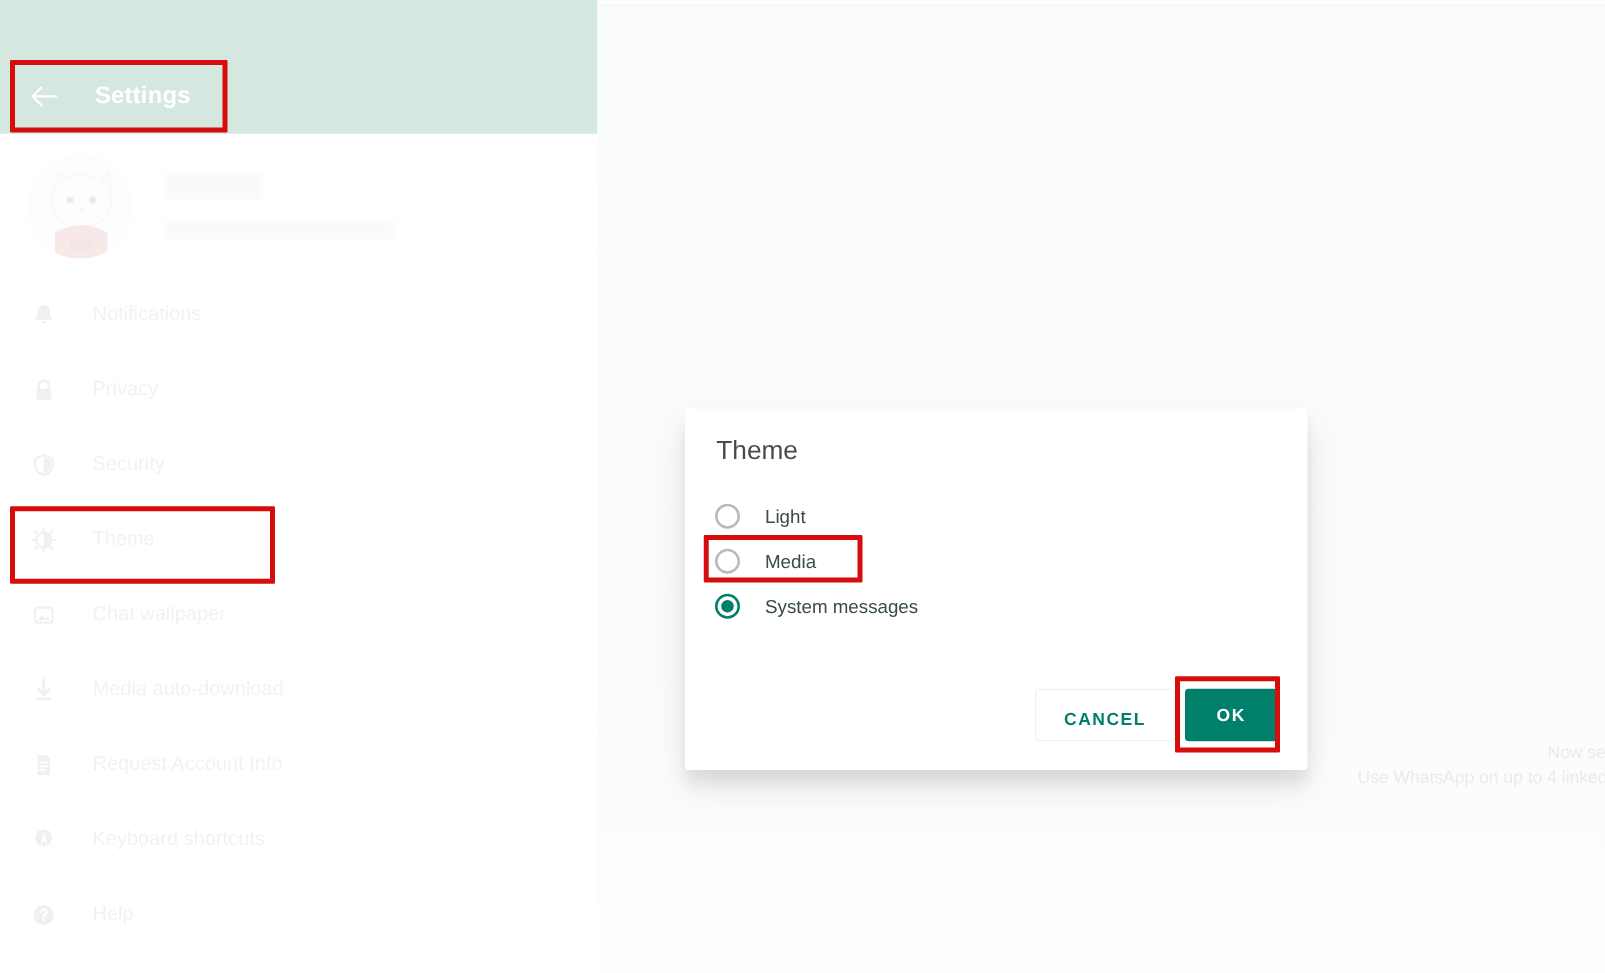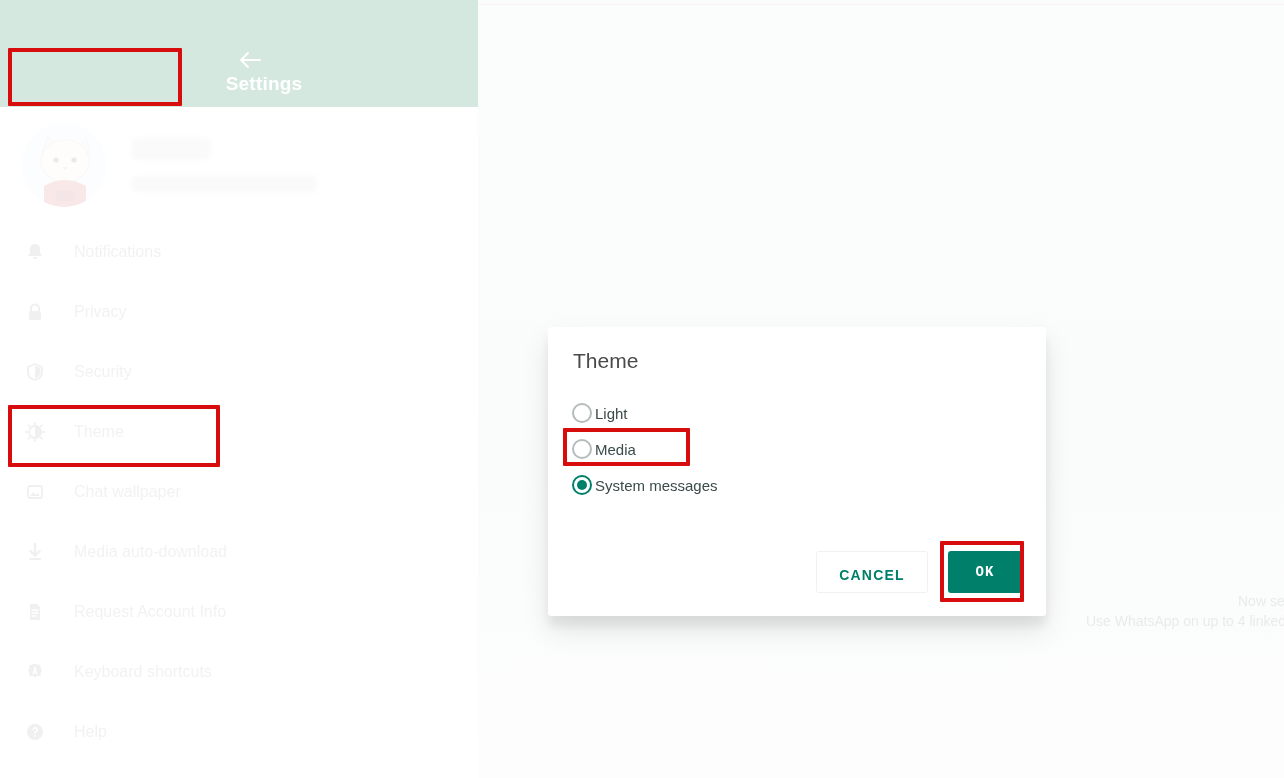--- a/index.html
+++ b/index.html
@@ -60,21 +60,20 @@
     width: 478px; height: 107px;
     background: #d4e8e0;
   }
   .sidebar-header-inner {
     position: absolute;
     left: 0; bottom: 0;
     width: 100%; height: 60px;
     display: flex;
     align-items: center;
     padding-left: 22px;
-    flex-direction: column;
   }
   .back-arrow {
     width: 26px; height: 26px;
     display: flex; align-items: center; justify-content: center;
     color: #ffffff;
     flex: 0 0 auto;
   }
   .back-arrow svg { display: block; }
   .header-title {
     margin-left: 28px;
@@ -196,21 +195,21 @@
   }
   .radio-inner {
     width: 10px; height: 10px;
     border-radius: 50%;
     background: transparent;
   }
   .radio-row.checked .radio-inner {
     background: #00806a;
   }
   .radio-label {
-    margin-left: 3px;
+    margin-left: 20px;
     font-size: 15px;
     color: #3b4a4a;
   }
 
   .dialog-actions {
     position: absolute;
     right: 24px; bottom: 23px;
     display: flex;
     align-items: center;
   }
@@ -224,30 +223,30 @@
     color: #00806a;
     font-size: 14px;
     font-weight: bold;
     letter-spacing: 1.2px;
     font-family: "Liberation Sans", sans-serif;
     cursor: pointer;
   }
   .btn-ok {
     height: 42px;
     min-width: 74px;
-    margin-left: 20px;
+    margin-left: 8px;
     padding: 0 18px;
     background: #00806a;
     border: none;
     border-radius: 3px;
     color: #ffffff;
     font-size: 14px;
     font-weight: bold;
     letter-spacing: 1.2px;
-    font-family: Liberation Mono, monospace;
+    font-family: Liberation Sans, sans-serif;
     cursor: pointer;
   }
 
   
   .anno {
     position: absolute;
     border: 4px solid #d70d0d;
     pointer-events: none;
     z-index: 50;
     border-radius: 1px;

